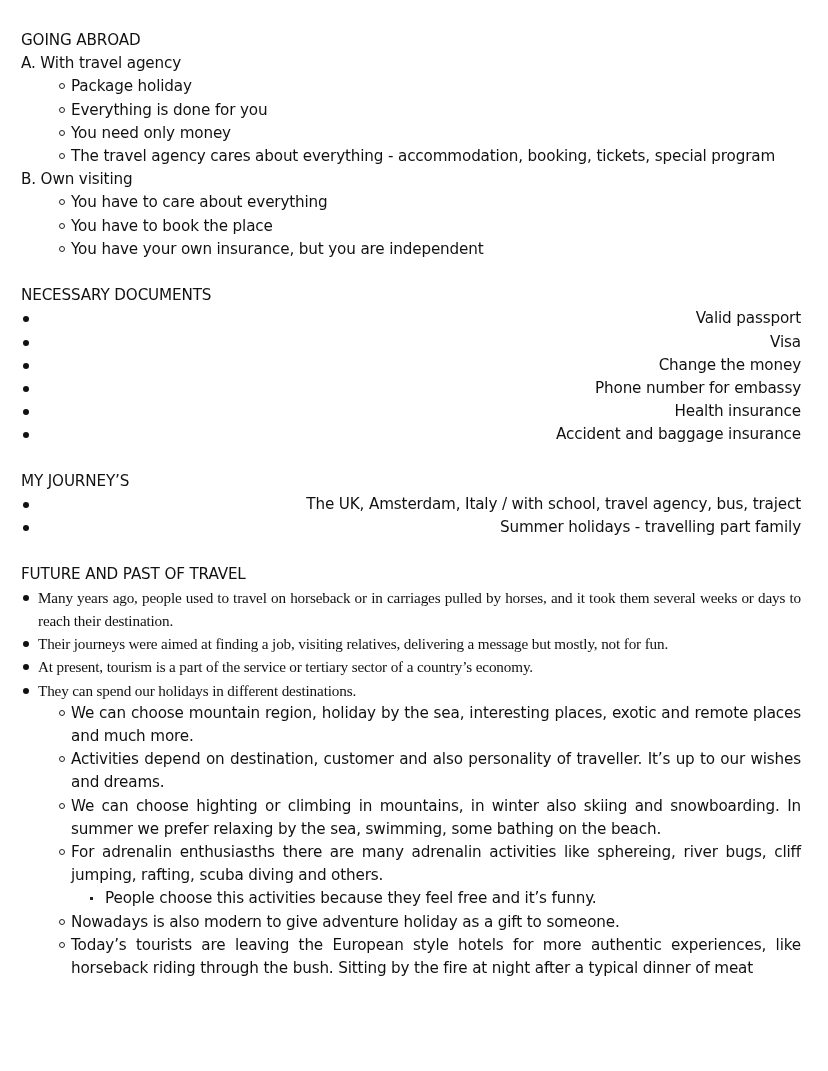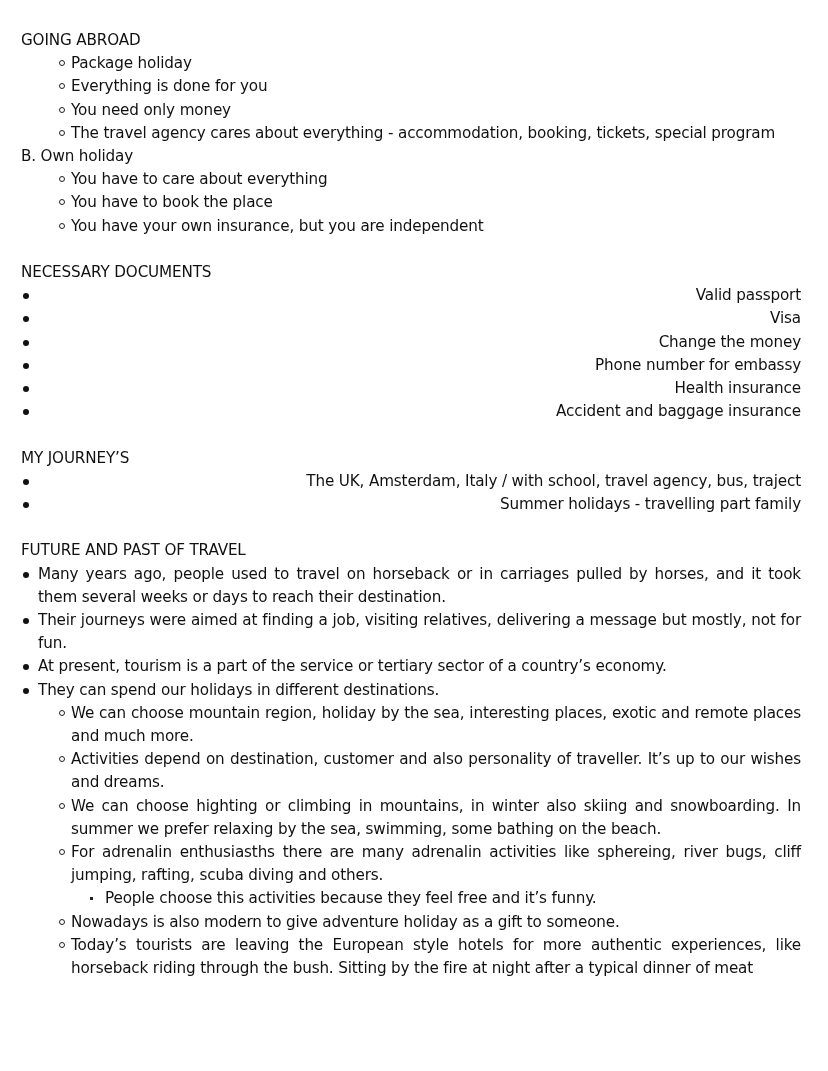--- a/index.html
+++ b/index.html
@@ -18,33 +18,34 @@
   .b1 { padding-left: 17px; text-align: right; }
   .b1 .mk { position: absolute; left: 0; top: 0; width: 17px; }
   .b1 .mk::before { content: ""; position: absolute; left: 2px; top: 9px; width: 6px; height: 6px; border-radius: 50%; background: #111; }
   .b2 { padding-left: 50px; }
   .b2 .mk { position: absolute; left: 38px; top: 0; width: 12px; }
   .b2 .mk::before { content: ""; position: absolute; left: 0; top: 8px; width: 4px; height: 4px; border-radius: 50%; border: 1px solid #222; background: #fff; }
   .b3 { padding-left: 84px; }
   .b3 .mk { position: absolute; left: 69px; top: 0; width: 12px; }
   .b3 .mk::before { content: ""; position: absolute; left: 0; top: 10px; width: 3px; height: 3px; background: #222; }
   .wrap { white-space: normal; text-align: justify; }
-  .b1.wrap { text-align-last: left; }
+  .b1.wrap { text-align-last: left; font-family: Liberation Serif, serif; }
 </style>
 </head>
 <body>
 
 <div class="doc">
 
   <div class="line heading">GOING ABROAD</div>
+  <div class="line lvl-alpha">A. With travel agency</div>
   <div class="line item b2"><span class="mk"></span><span>Package holiday</span></div>
   <div class="line item b2"><span class="mk"></span><span>Everything is done for you</span></div>
   <div class="line item b2"><span class="mk"></span><span>You need only money</span></div>
   <div class="line item b2"><span class="mk"></span><span>The travel agency cares about everything - accommodation, booking, tickets, special program</span></div>
-  <div class="line lvl-alpha">B. Own holiday</div>
+  <div class="line lvl-alpha">B. Own visiting</div>
   <div class="line item b2"><span class="mk"></span><span>You have to care about everything</span></div>
   <div class="line item b2"><span class="mk"></span><span>You have to book the place</span></div>
   <div class="line item b2"><span class="mk"></span><span>You have your own insurance, but you are independent</span></div>
   <div class="blank"></div>
 
   <div class="line heading">NECESSARY DOCUMENTS</div>
   <div class="line item b1"><span class="mk"></span><span>Valid passport</span></div>
   <div class="line item b1"><span class="mk"></span><span>Visa</span></div>
   <div class="line item b1"><span class="mk"></span><span>Change the money</span></div>
   <div class="line item b1"><span class="mk"></span><span>Phone number for embassy</span></div>

